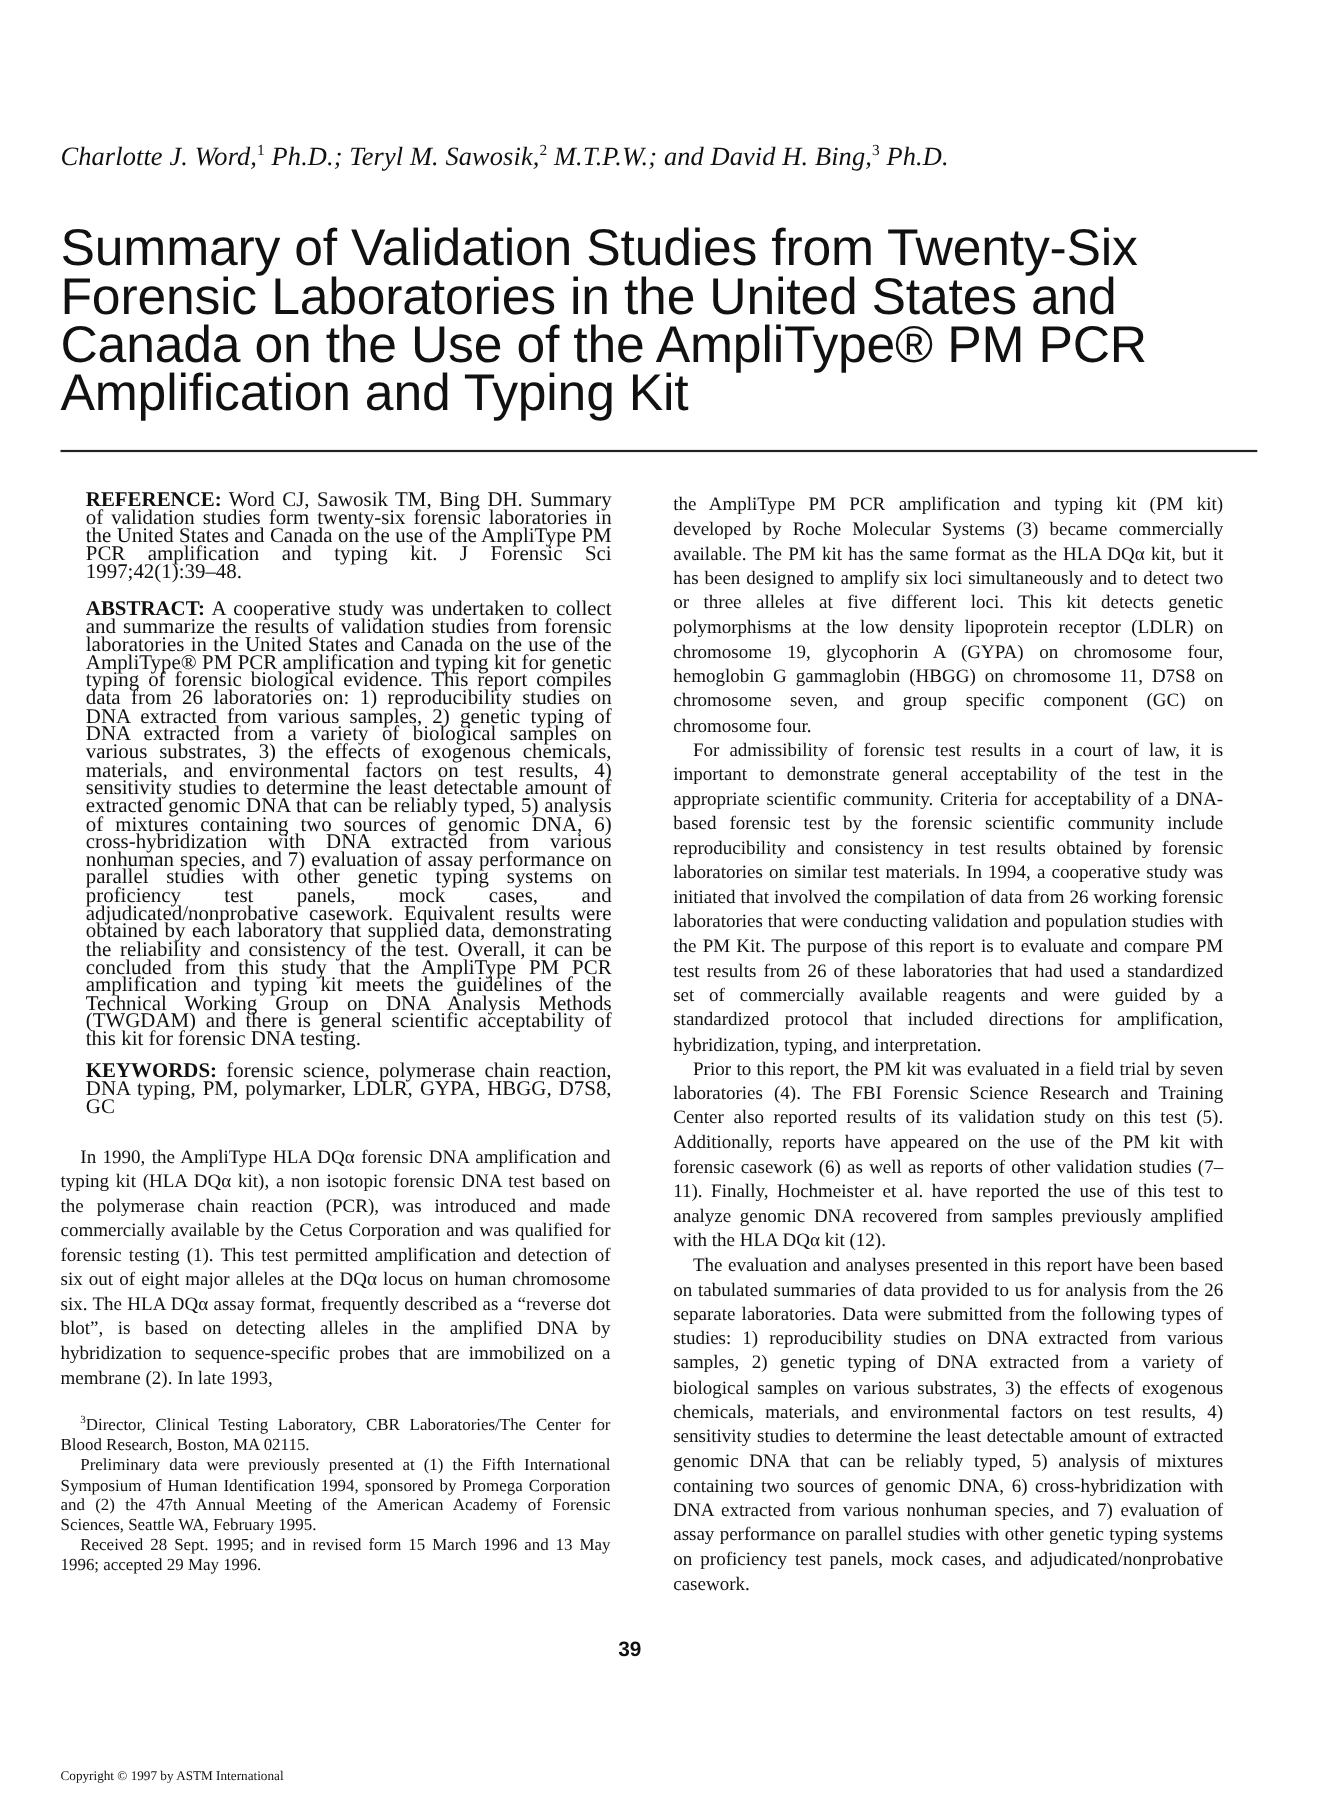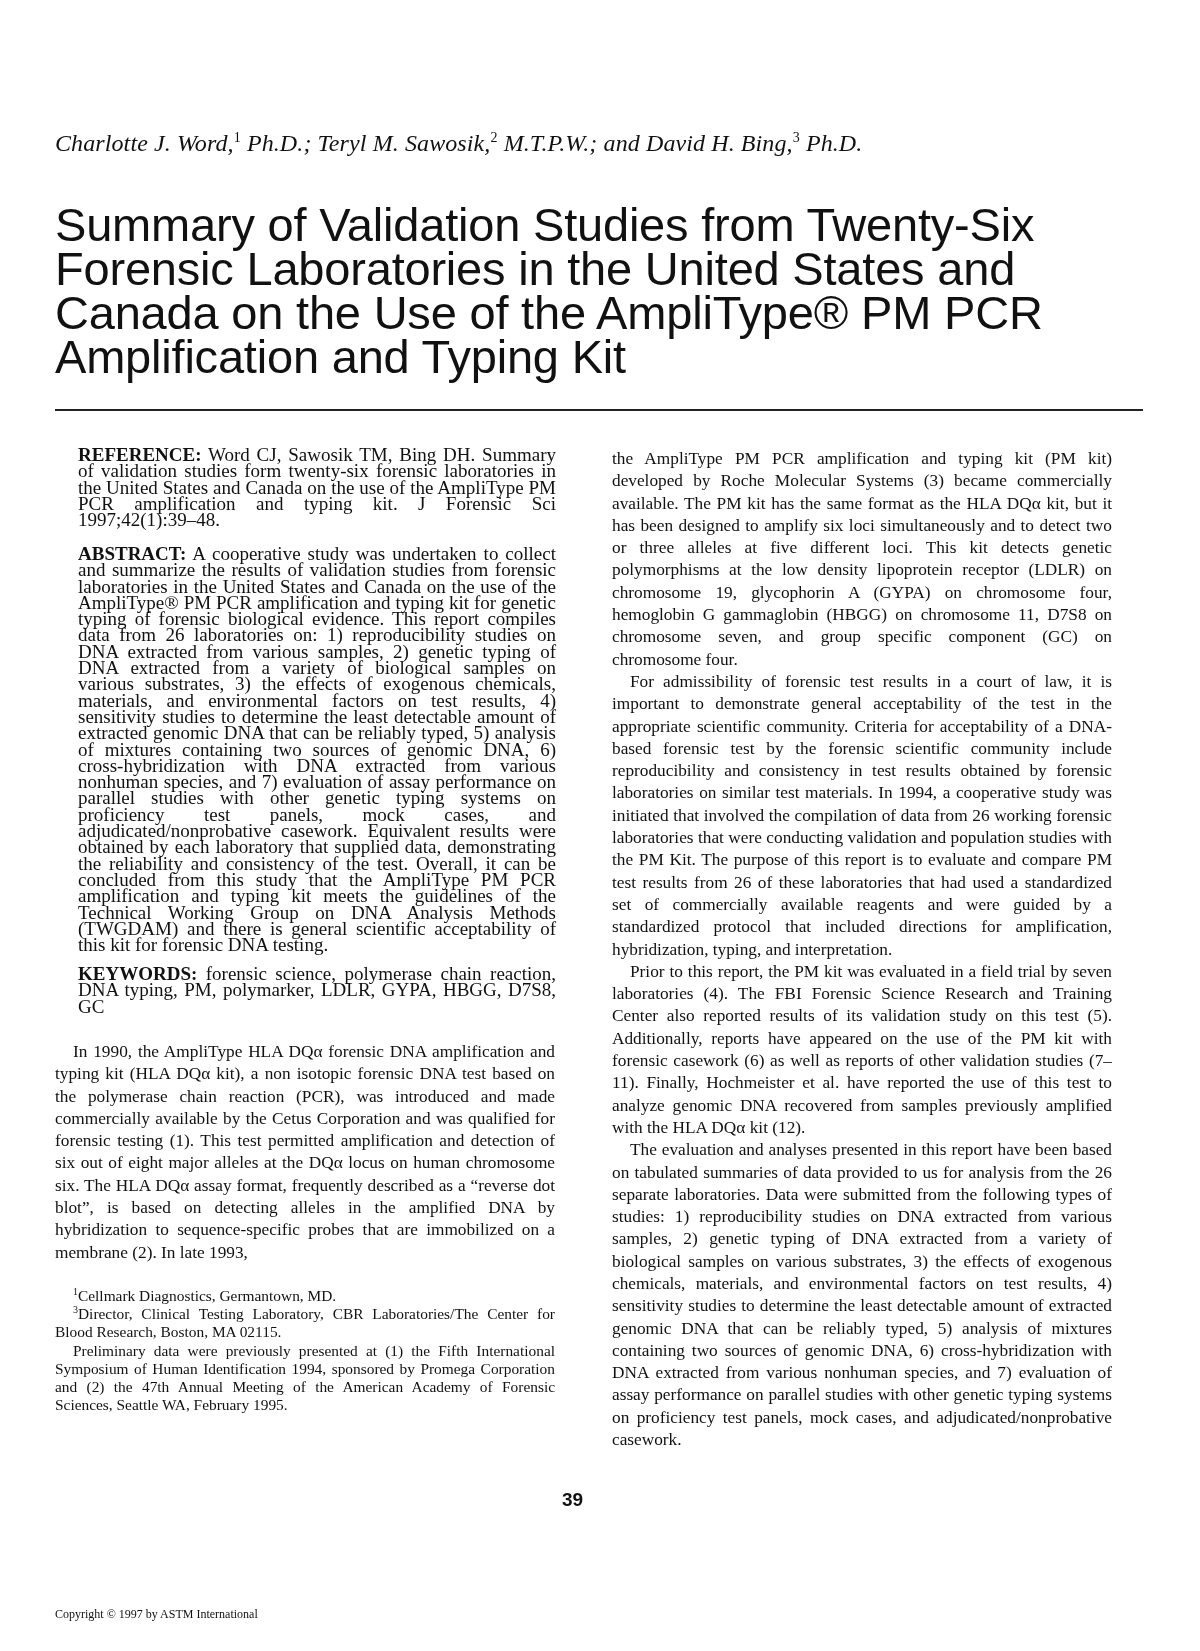--- a/index.html
+++ b/index.html
@@ -45,23 +45,23 @@
 
 <div class="col-left-small kw">
   <span class="lbl">KEYWORDS:</span><span> forensic science, polymerase chain reaction, DNA typing, PM, polymarker, LDLR, GYPA, HBGG, D7S8, GC</span>
 </div>
 
 <div class="intro body-text">
   <p>In 1990, the AmpliType HLA DQα forensic DNA amplification and typing kit (HLA DQα kit), a non isotopic forensic DNA test based on the polymerase chain reaction (PCR), was introduced and made commercially available by the Cetus Corporation and was qualified for forensic testing (1). This test permitted amplification and detection of six out of eight major alleles at the DQα locus on human chromosome six. The HLA DQα assay format, frequently described as a “reverse dot blot”, is based on detecting alleles in the amplified DNA by hybridization to sequence-specific probes that are immobilized on a membrane (2). In late 1993,</p>
 </div>
 
 <div class="footnotes">
-  <p><sup>1</sup><span>Cellmark Diagnostics, Germantown, MD.</span></p>
   <p><sup>3</sup><span>Director, Clinical Testing Laboratory, CBR Laboratories/The Center for Blood Research, Boston, MA 02115.</span></p>
   <p><span>Preliminary data were previously presented at (1) the Fifth International Symposium of Human Identification 1994, sponsored by Promega Corporation and (2) the 47th Annual Meeting of the American Academy of Forensic Sciences, Seattle WA, February 1995.</span></p>
+  <p><span>Received 28 Sept. 1995; and in revised form 15 March 1996 and 13 May 1996; accepted 29 May 1996.</span></p>
 </div>
 
 <div class="right body-text">
   <p class="first">the AmpliType PM PCR amplification and typing kit (PM kit) developed by Roche Molecular Systems (3) became commercially available. The PM kit has the same format as the HLA DQα kit, but it has been designed to amplify six loci simultaneously and to detect two or three alleles at five different loci. This kit detects genetic polymorphisms at the low density lipoprotein receptor (LDLR) on chromosome 19, glycophorin A (GYPA) on chromosome four, hemoglobin G gammaglobin (HBGG) on chromosome 11, D7S8 on chromosome seven, and group specific component (GC) on chromosome four.</p>
   <p>For admissibility of forensic test results in a court of law, it is important to demonstrate general acceptability of the test in the appropriate scientific community. Criteria for acceptability of a DNA-based forensic test by the forensic scientific community include reproducibility and consistency in test results obtained by forensic laboratories on similar test materials. In 1994, a cooperative study was initiated that involved the compilation of data from 26 working forensic laboratories that were conducting validation and population studies with the PM Kit. The purpose of this report is to evaluate and compare PM test results from 26 of these laboratories that had used a standardized set of commercially available reagents and were guided by a standardized protocol that included directions for amplification, hybridization, typing, and interpretation.</p>
   <p>Prior to this report, the PM kit was evaluated in a field trial by seven laboratories (4). The FBI Forensic Science Research and Training Center also reported results of its validation study on this test (5). Additionally, reports have appeared on the use of the PM kit with forensic casework (6) as well as reports of other validation studies (7–11). Finally, Hochmeister et al. have reported the use of this test to analyze genomic DNA recovered from samples previously amplified with the HLA DQα kit (12).</p>
   <p>The evaluation and analyses presented in this report have been based on tabulated summaries of data provided to us for analysis from the 26 separate laboratories. Data were submitted from the following types of studies: 1) reproducibility studies on DNA extracted from various samples, 2) genetic typing of DNA extracted from a variety of biological samples on various substrates, 3) the effects of exogenous chemicals, materials, and environmental factors on test results, 4) sensitivity studies to determine the least detectable amount of extracted genomic DNA that can be reliably typed, 5) analysis of mixtures containing two sources of genomic DNA, 6) cross-hybridization with DNA extracted from various nonhuman species, and 7) evaluation of assay performance on parallel studies with other genetic typing systems on proficiency test panels, mock cases, and adjudicated/nonprobative casework.</p>
 </div>
 
 <div class="page-num">39</div>

